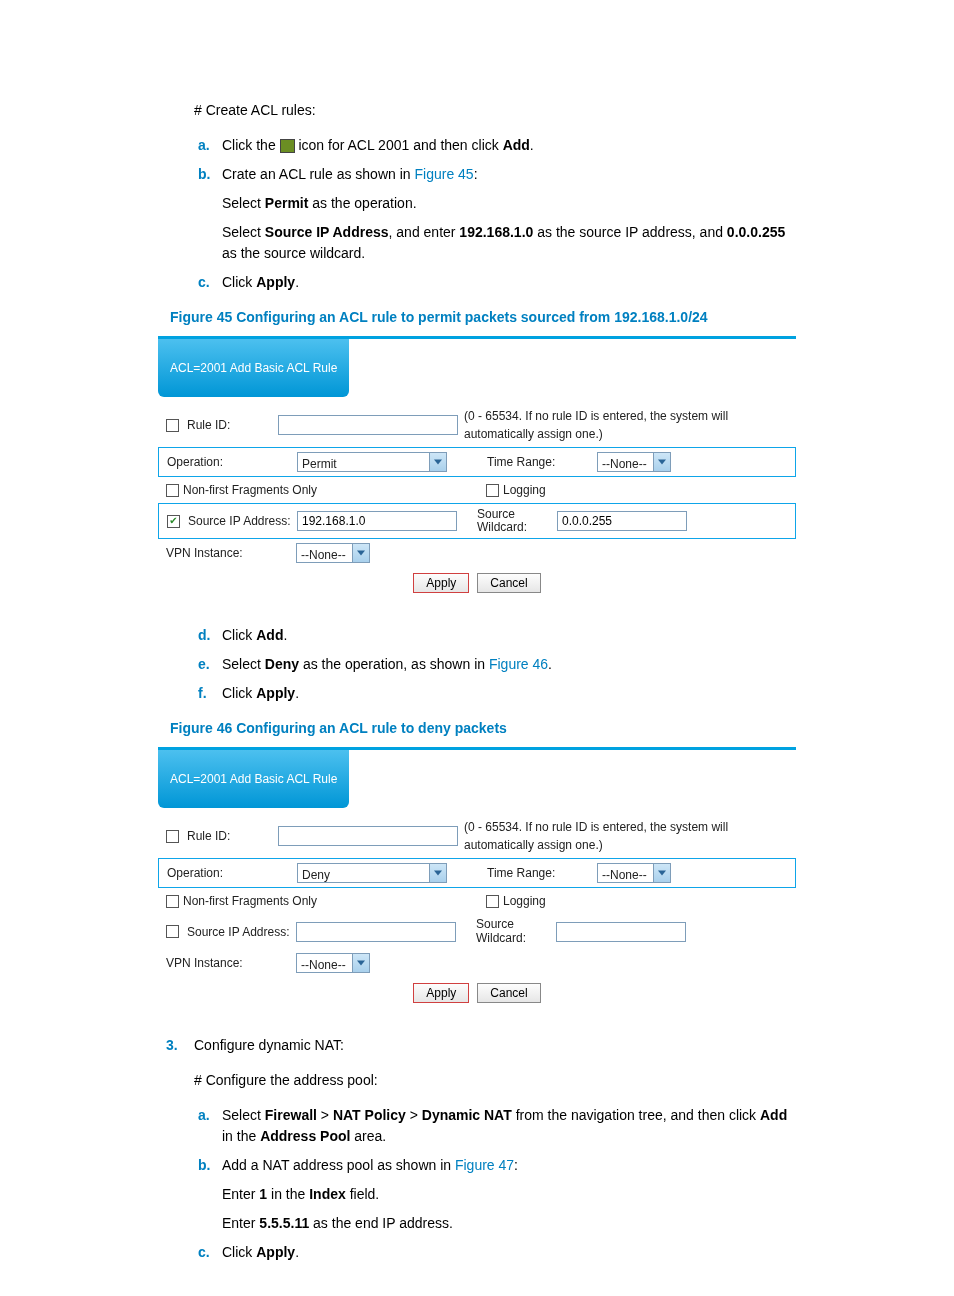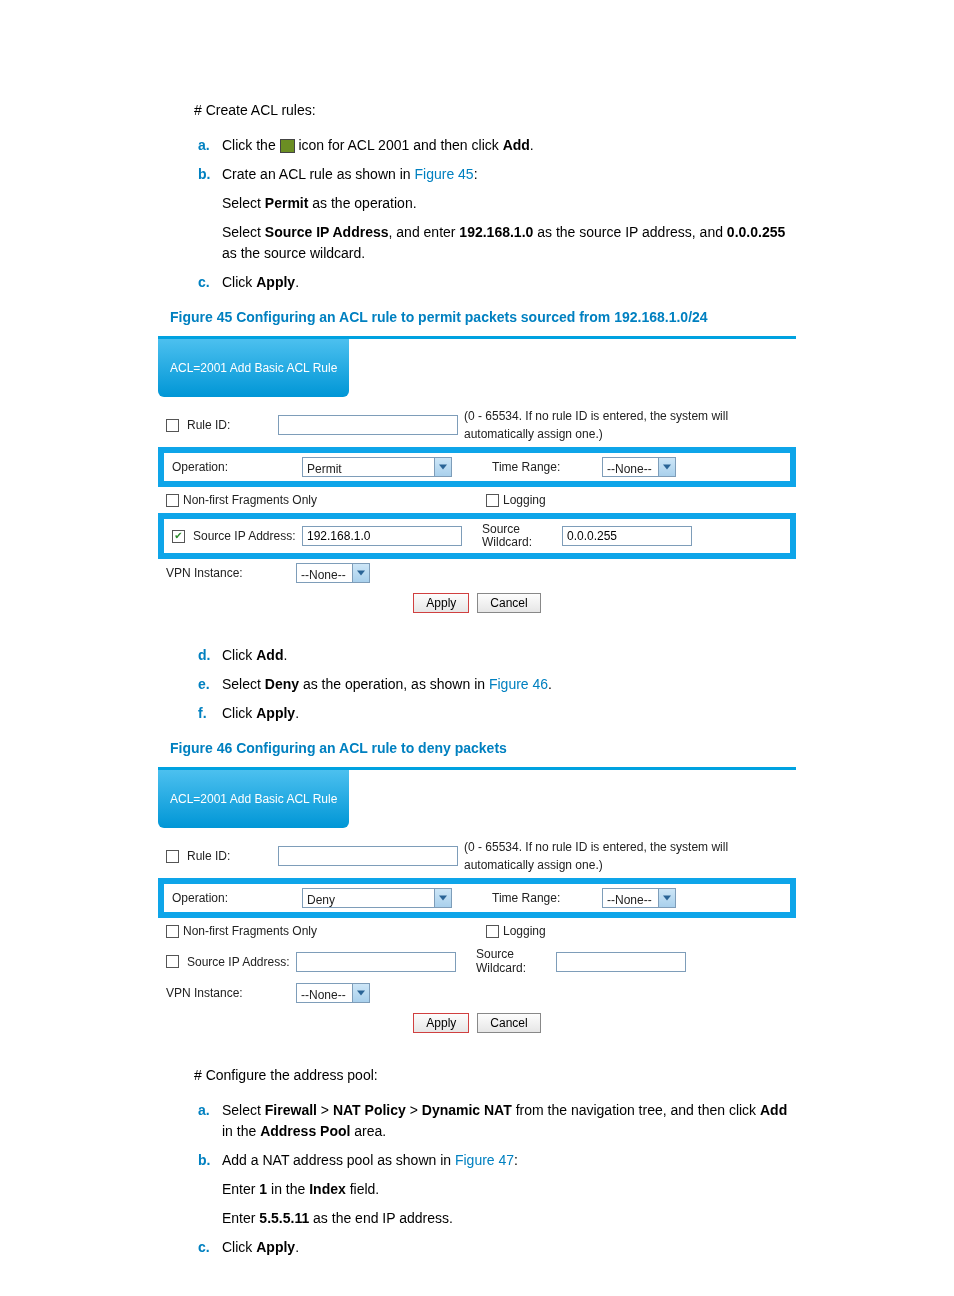--- a/index.html
+++ b/index.html
@@ -27,21 +27,21 @@
   .tab {
     background: linear-gradient(#4cc0ef, #0096d6);
     color: #fff;
     padding: 20px 12px;
     border-bottom-left-radius: 6px;
     border-bottom-right-radius: 6px;
     font-size: 12px;
   }
   .form-body { padding: 6px 0px 6px 0px; }
   .form-row { display: flex; align-items: center; padding: 4px 8px; gap: 0; }
-  .form-row.hl { border: 6px solid #0ea5e9; }
+  .form-row.hl { border: 1px solid #0ea5e9; }
   .lbl-col { width: 130px; display: flex; align-items: center; gap: 8px; }
   .cb { width: 13px; height: 13px; border: 1px solid #555; background: #fff; display: inline-flex; align-items: center; justify-content: center; font-size: 10px; line-height: 1; }
   .cb.checked { color: #2a8a2a; }
   .input-t { border: 1px solid #7e9db9; background: #fff; padding: 2px 4px; font-size: 12px; height: 20px; }
   .sel { border: 1px solid #7e9db9; background: #fff; padding: 2px 18px 2px 4px; font-size: 12px; height: 20px; position: relative; display: inline-block; }
   .sel::after {
     content: "";
     position: absolute; right: 0; top: 0; bottom: 0; width: 16px;
     background: linear-gradient(#cde6f7, #a9d0ec);
     border-left: 1px solid #7e9db9;
@@ -208,20 +208,23 @@
           </div>
       <div class="sel" style="width:74px"><span>--None--</span><span class="chev"></span></div>
     </div>
     <div class="btn-row">
       <button class="btn hl">Apply</button>
       <button class="btn">Cancel</button>
     </div>
   </div>
 </div>
 
+<div class="step-line" style="padding-left:36px;">
+  <span class="step-num">3.</span><span>Configure dynamic NAT:</span>
+</div>
 <div class="step-line" style="padding-left:36px;"># Configure the address pool:</div>
 
 <div class="substep">
   <span class="substep-letter">a.</span><span>Select </span><span class="bold">Firewall</span><span> &gt; </span><span class="bold">NAT Policy</span><span> &gt; </span><span class="bold">Dynamic NAT</span><span> from the navigation tree, and then click </span><span class="bold">Add</span><span> in the </span><span class="bold">Address Pool</span><span> area.</span>
 </div>
 <div class="substep">
   <span class="substep-letter">b.</span><span>Add a NAT address pool as shown in </span><span class="link">Figure 47</span><span>:</span>
 </div>
 <div class="cont">
   <span>Enter </span><span class="bold">1</span><span> in the </span><span class="bold">Index</span><span> field.</span>

